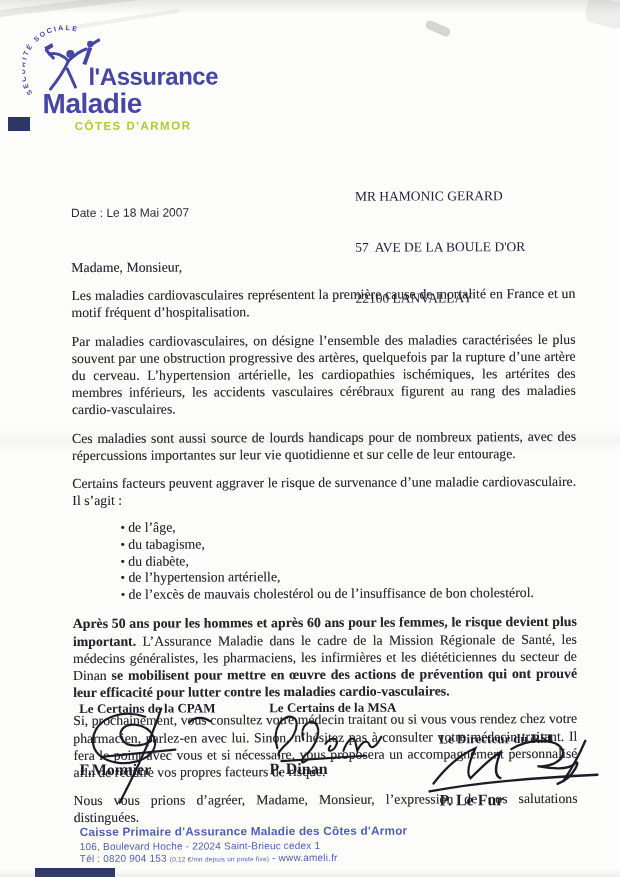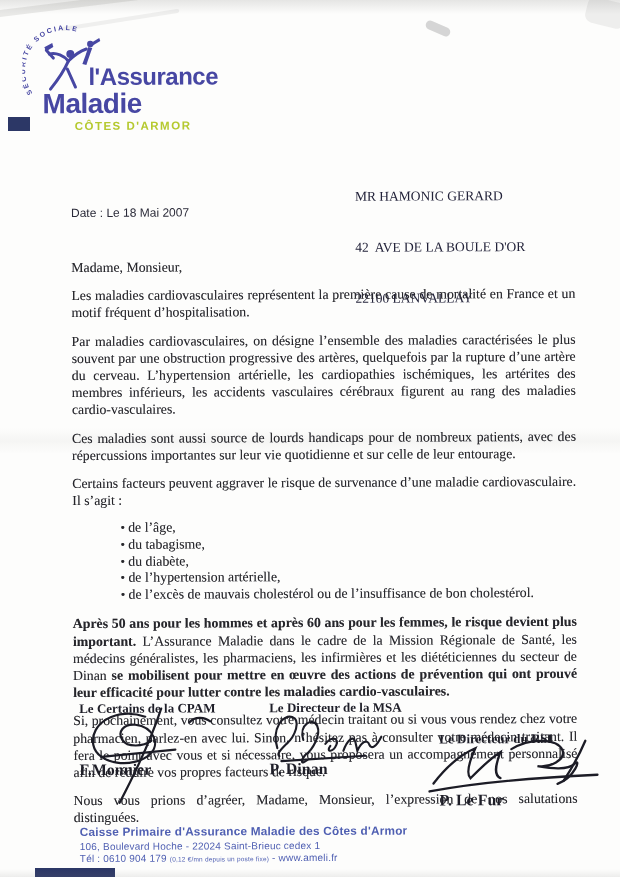--- a/index.html
+++ b/index.html
@@ -120,21 +120,21 @@
           <path d="M22,24 L30,20 L31,24 L24,28 Z"></path>
         </g>
       </svg>
       <div class="brand-1">l'Assurance</div>
       <div class="brand-2">Maladie</div>
       <div class="brand-region">CÔTES D'ARMOR</div>
     </div>
 
     <div class="recipient">
       <div>MR HAMONIC GERARD</div>
-      <div>42  AVE DE LA BOULE D'OR</div>
+      <div>57  AVE DE LA BOULE D'OR</div>
       <div class="gap">22100 LANVALLAY</div>
     </div>
 
     <div class="dateline">Date : Le 18 Mai 2007</div>
 
     <div class="body">
       <p class="salutation">Madame, Monsieur,</p>
       <p>Les maladies cardiovasculaires représentent la première cause de mortalité en France et un motif fréquent d’hospitalisation.</p>
       <p>Par maladies cardiovasculaires, on désigne l’ensemble des maladies caractérisées le plus souvent par une obstruction progressive des artères, quelquefois par la rupture d’une artère du cerveau. L’hypertension artérielle, les cardiopathies ischémiques, les artérites des membres inférieurs, les accidents vasculaires cérébraux figurent au rang des maladies cardio-vasculaires.</p>
       <p>Ces maladies sont aussi source de lourds handicaps pour de nombreux patients, avec des répercussions importantes sur leur vie quotidienne et sur celle de leur entourage.</p>
@@ -160,21 +160,21 @@
             <path d="M72,10 C44,0 16,16 20,38 C24,58 60,62 76,48 C88,38 80,20 62,18 C50,17 44,25 49,33 C54,41 70,40 78,34"></path>
             <path d="M88,2 C80,26 66,58 46,96"></path>
             <path d="M28,50 L102,43"></path>
             <path d="M116,16 C122,9 132,11 137,15"></path>
           </g>
         </svg>
         <div class="sig-name">F.Monnier</div>
       </div>
 
       <div class="sig-col c2">
-        <div class="sig-title">Le Directeur de la MSA</div>
+        <div class="sig-title">Le Certains de la MSA</div>
         <svg class="sig-ink" width="130" height="66" viewBox="0 0 130 66">
           <g fill="none" stroke="#1c1c26" stroke-width="2.1" stroke-linecap="round">
             <path d="M12,40 C6,20 18,6 27,9 C36,12 30,28 21,36 C15,42 11,46 14,48"></path>
             <path d="M38,32 C33,16 48,9 52,18 C56,27 47,42 40,47 C36,51 34,58 42,52"></path>
             <path d="M60,36 C66,28 74,30 71,37 C68,44 60,45 65,38"></path>
             <path d="M78,43 C82,32 88,27 90,34 L92,43 C96,34 102,31 104,37 C106,42 111,39 116,29"></path>
             <path d="M16,53 L100,48"></path>
           </g>
         </svg>
         <div class="sig-name">P. Dinan</div>
@@ -191,17 +191,17 @@
         </svg>
         <div class="sig-title">Le Directeur du RSI</div>
         <div class="sig-name">P. Le Fur</div>
       </div>
 
     </div>
 
     <div class="footer">
       <div class="footer-org">Caisse Primaire d'Assurance Maladie des Côtes d'Armor</div>
       <div class="footer-addr">106, Boulevard Hoche - 22024 Saint-Brieuc cedex 1</div>
-      <div class="footer-tel"><span>Tél : 0610 904 179 </span><span class="tiny">(0,12 €/mn depuis un poste fixe)</span><span> - www.ameli.fr</span></div>
+      <div class="footer-tel"><span>Tél : 0820 904 153 </span><span class="tiny">(0,12 €/mn depuis un poste fixe)</span><span> - www.ameli.fr</span></div>
     </div>
 
   </div>
 </div>
 
 </body></html>

